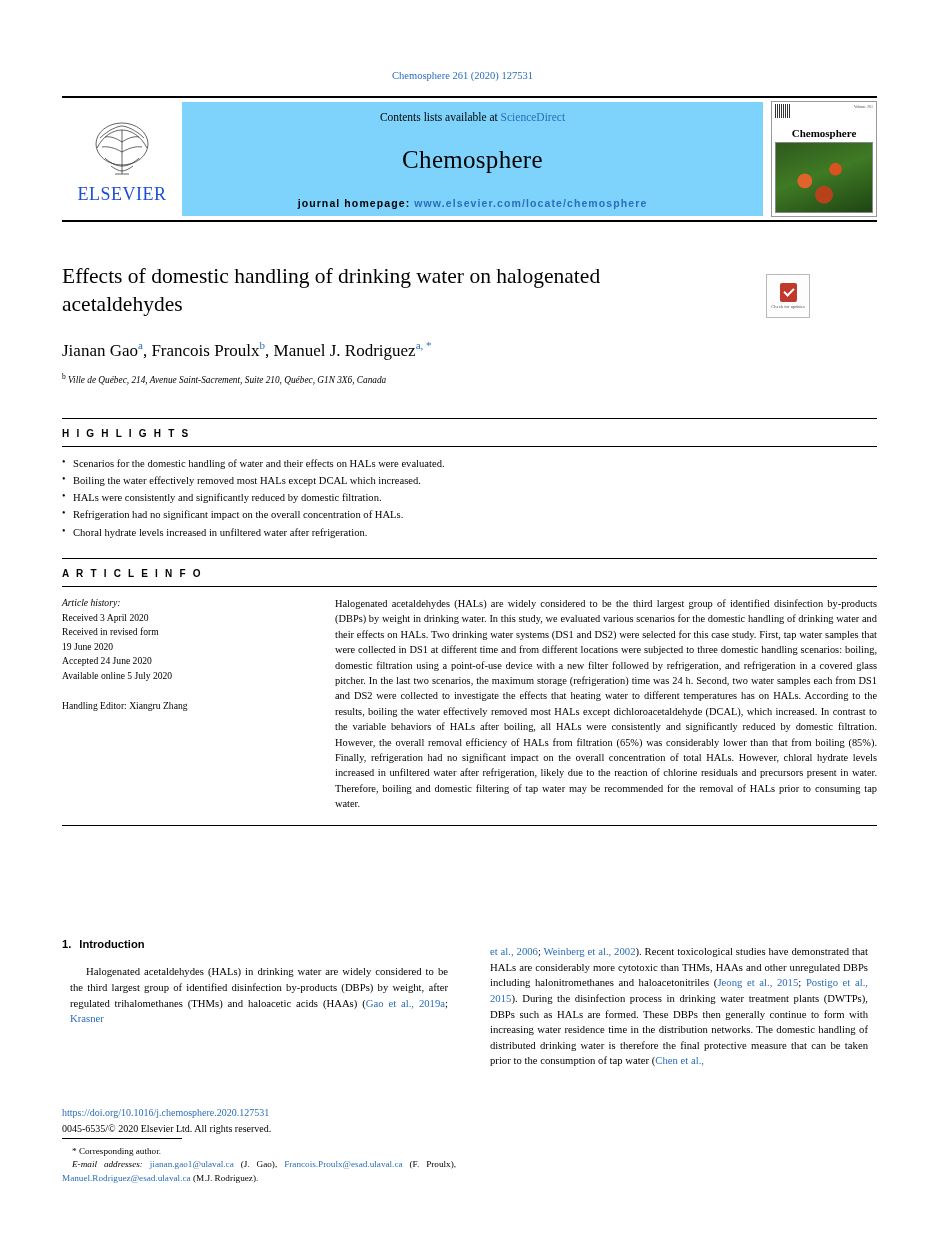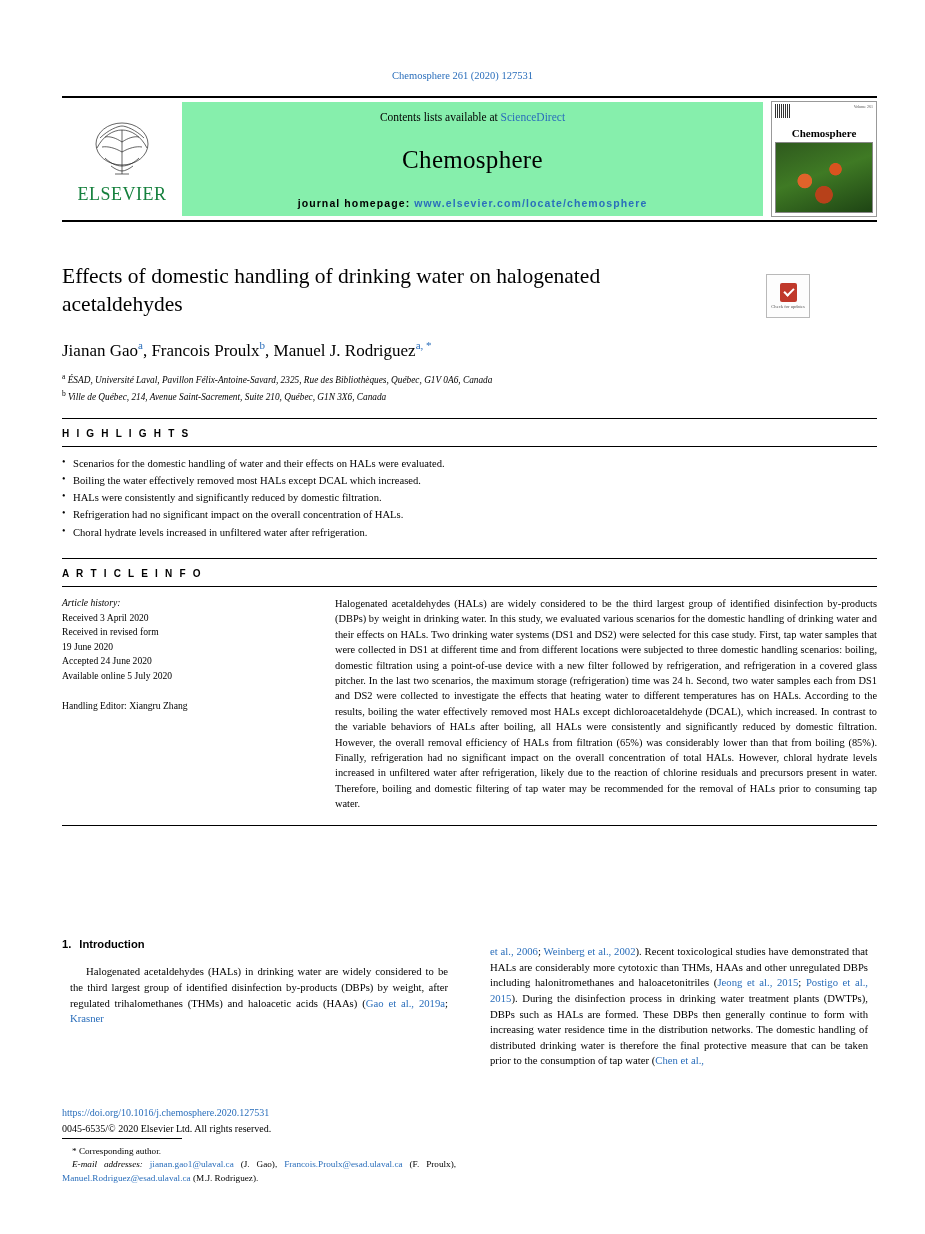--- a/index.html
+++ b/index.html
@@ -61,29 +61,29 @@
     justify-content: center;
     padding-top: 4px;
   }
   .elsevier-tree {
     width: 74px;
     height: 62px;
     line-height: 0;
   }
   .elsevier-word {
     font-family: "Liberation Serif", serif;
-    color: #15803d;
+    color: #1d4ed8;
     font-size: 18px;
     letter-spacing: 0.5px;
     font-weight: normal;
     margin-top: 4px;
   }
   .journal-center {
     flex: 1;
-    background: #86efac;
+    background: #7dd3fc;
     margin: 4px 0 4px 0;
     display: flex;
     flex-direction: column;
     align-items: center;
     justify-content: space-between;
     padding: 9px 0 7px 0;
     box-sizing: border-box;
   }
   .contents-line {
     font-size: 11.5px;
@@ -380,21 +380,20 @@
       <div>Check for updates</div>
     </div>
 
     <div class="authors">
       <span>Jianan Gao</span><sup>a</sup>,
       <span>Francois Proulx</span><sup>b</sup>,
       <span>Manuel J. Rodriguez</span><sup>a, *</sup>
     </div>
 
     <div class="affils">
-      <div><sup>a</sup> <span>ÉSAD, Université Laval, Pavillon Félix-Antoine-Savard, 2325, Rue des Bibliothèques, Québec, G1V 0A6, Canada</span></div>
       <div><sup>b</sup> <span>Ville de Québec, 214, Avenue Saint-Sacrement, Suite 210, Québec, G1N 3X6, Canada</span></div>
     </div>
   </div>
 
   <div class="highlights">
     <div class="rule-thin"></div>
     <div class="section-label">H I G H L I G H T S</div>
     <div class="rule-thin"></div>
     <ul class="hl-list">
       <li>Scenarios for the domestic handling of water and their effects on HALs were evaluated.</li>

